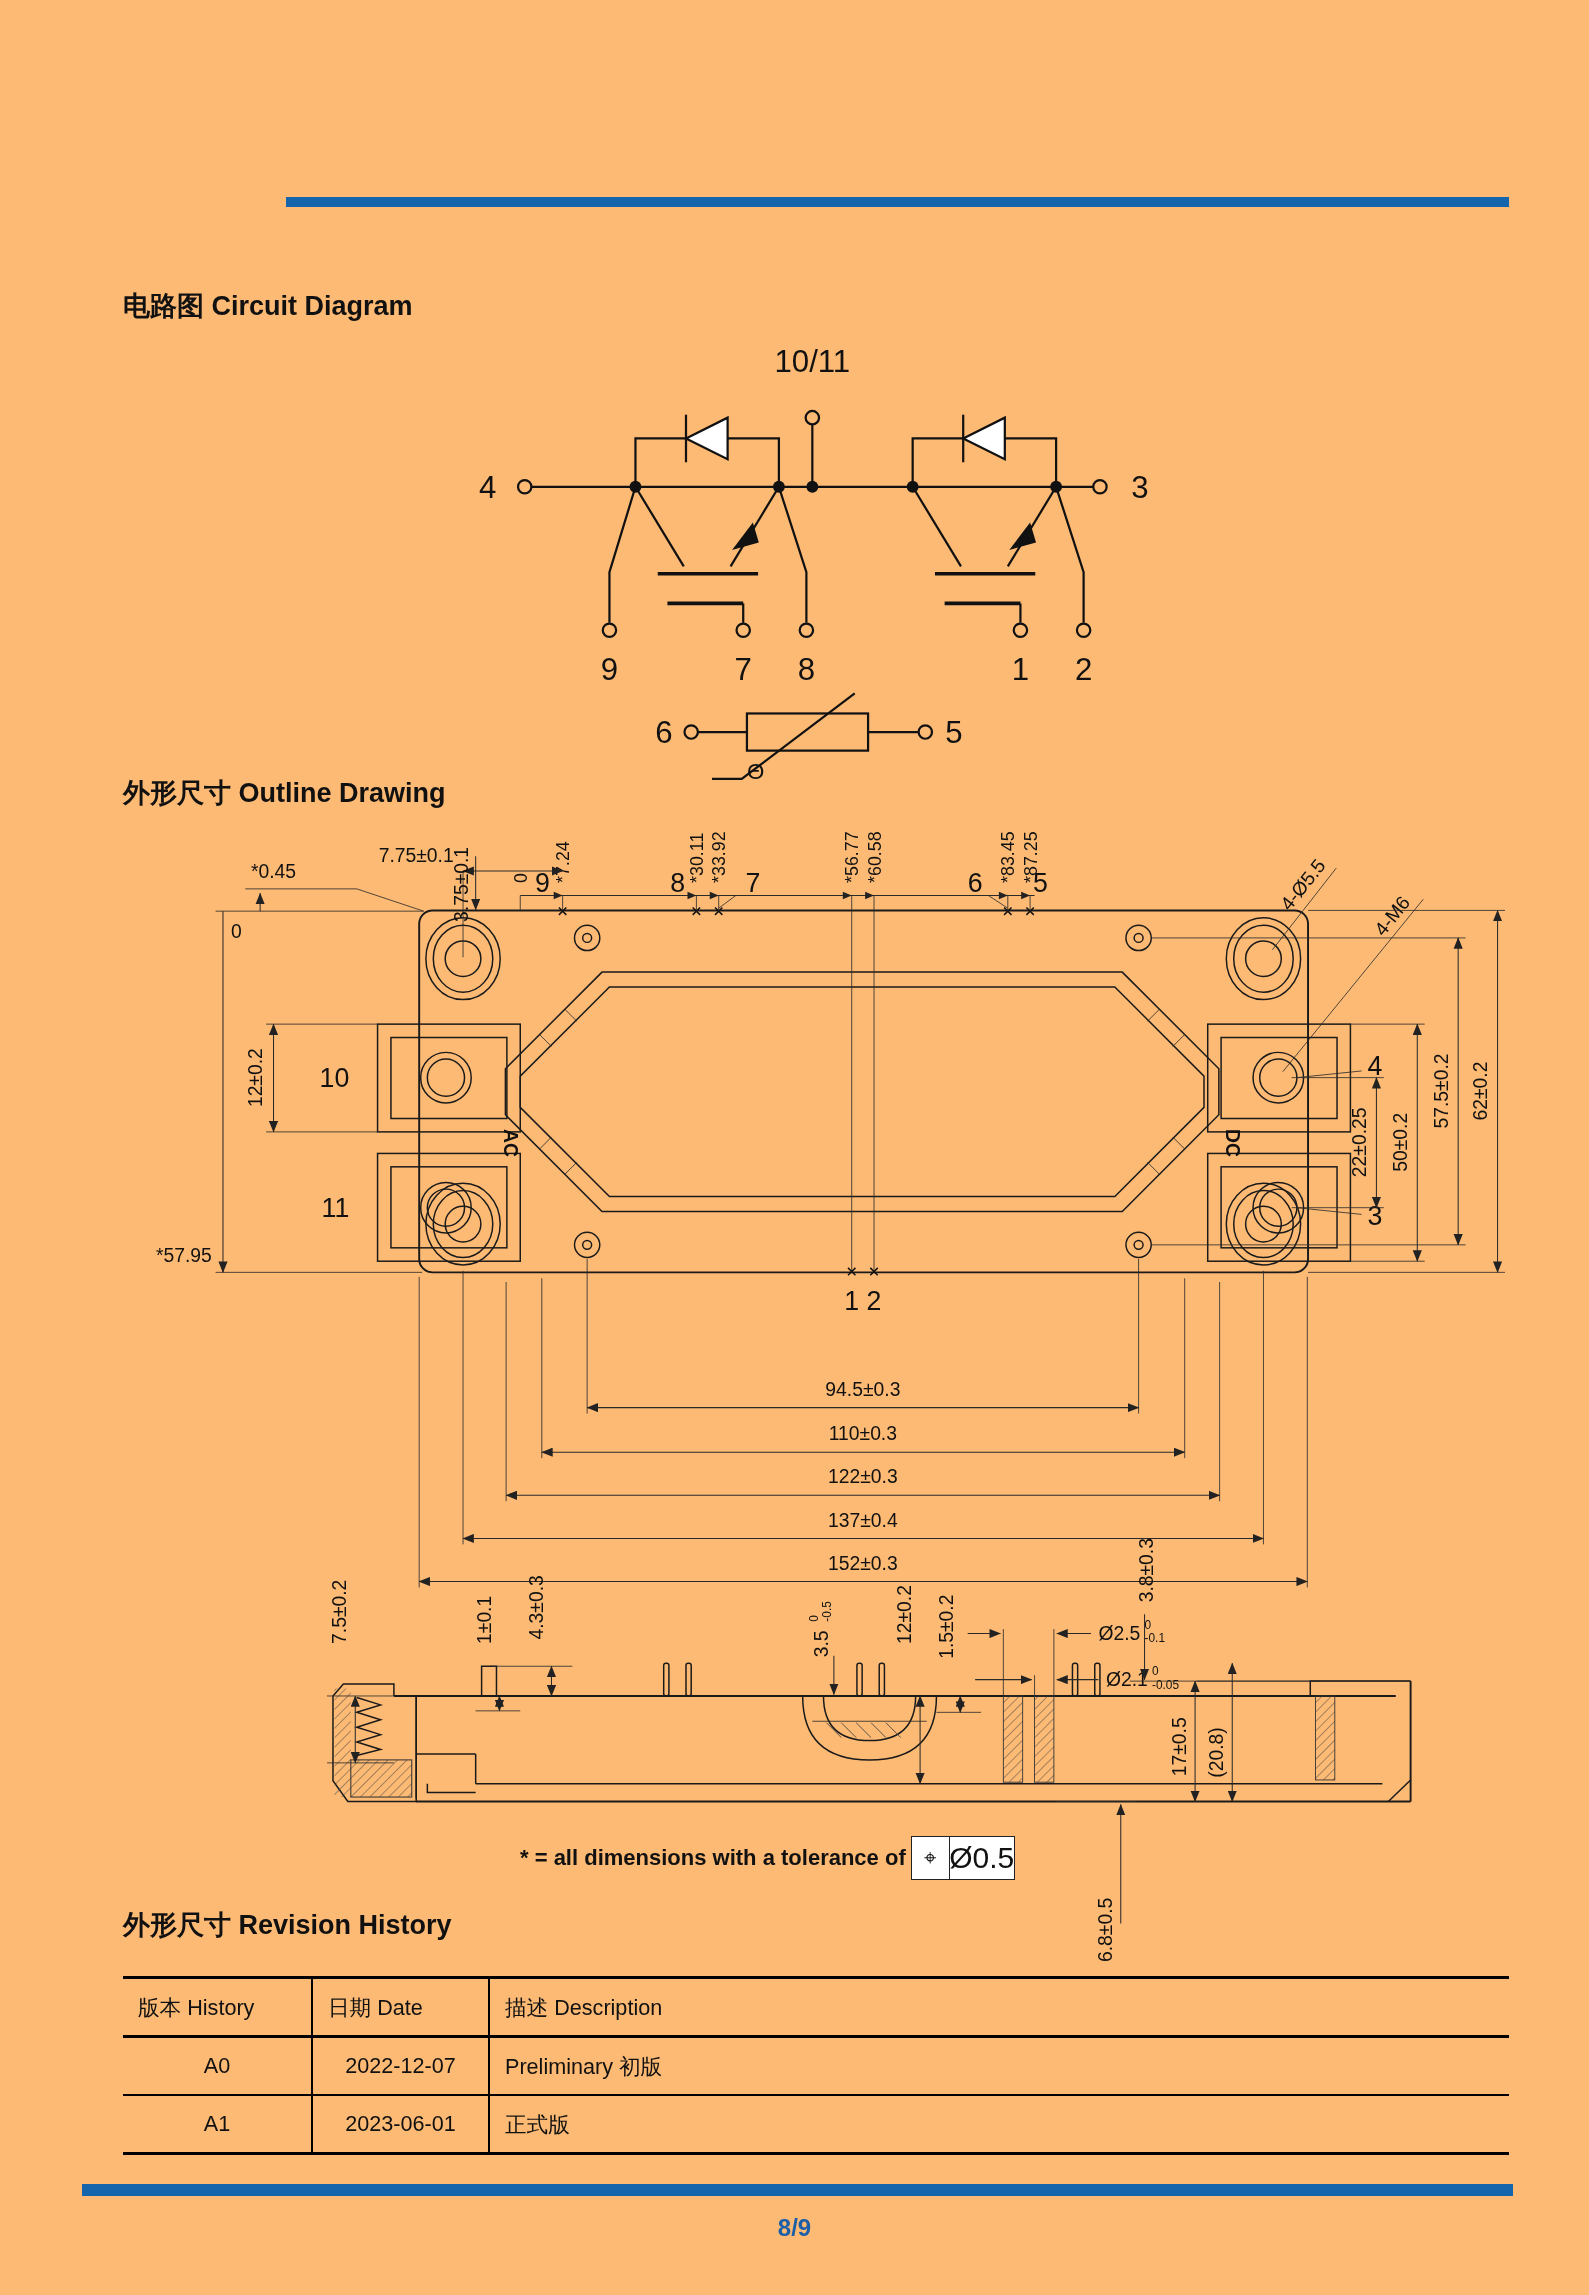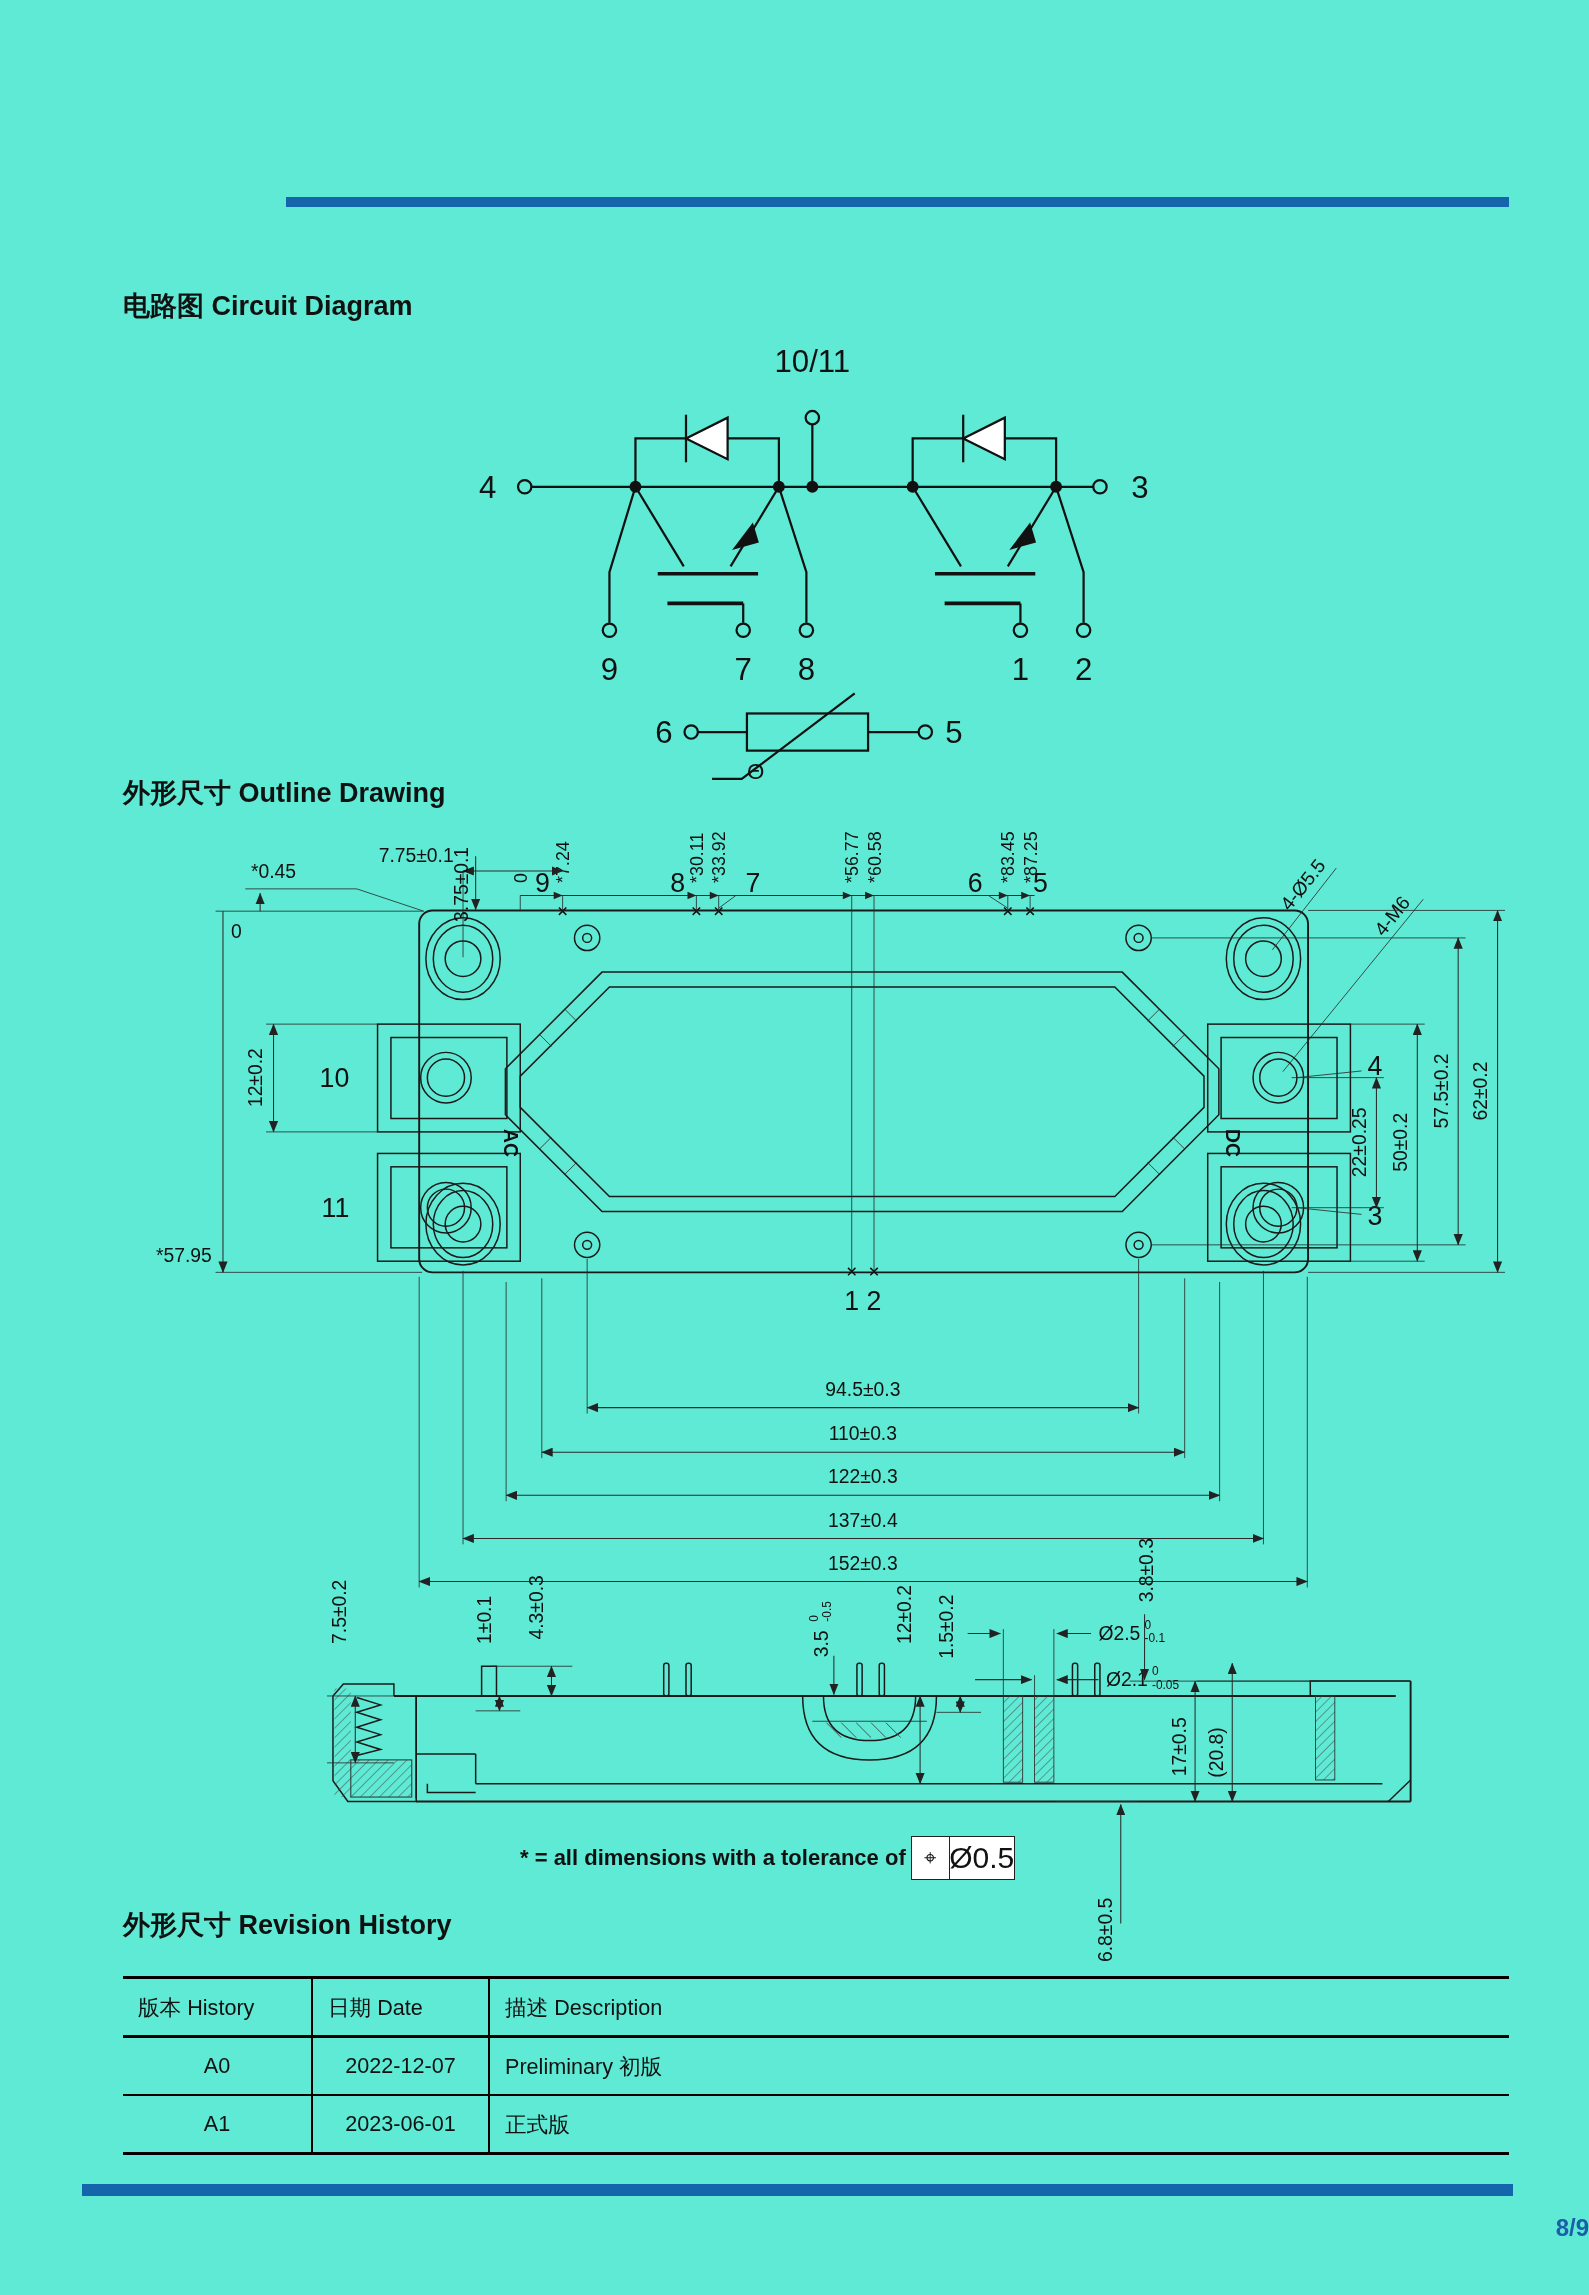--- a/index.html
+++ b/index.html
@@ -1,16 +1,16 @@
 <!DOCTYPE html>
 <html style="font-size:12px"><head>
 <meta charset="utf-8">
 <style>
   html,body{margin:0;padding:0;background:#888;}
-  #page{position:relative;width:1589px;height:2295px;background:#5eead4;
+  #page{position:relative;width:1589px;height:2295px;background:#fdba74;
         font-family:"Liberation Sans",sans-serif;color:#111;overflow:hidden;}
   .bar{position:absolute;background:#1565ad;}
   h2.sec{position:absolute;margin:0;font-size:27px;font-weight:bold;color:#111;
          font-family:"Liberation Sans",sans-serif;white-space:nowrap;}
   svg text{font-family:"Liberation Sans",sans-serif;fill:#111;}
   .pinL{font-size:42px;}
   .dim{font-size:26px;}
   .dimS{font-size:24px;}
   .tol{font-size:16px;}
   .bigN{font-size:36px;}
@@ -32,21 +32,21 @@
   #revtable{position:absolute;left:123px;top:1976px;width:1386px;
             border-top:3.7px solid #000;border-bottom:3.7px solid #000;}
   .trow{display:flex;align-items:stretch;}
   .trow.hdr{border-bottom:3px solid #000;}
   .trow.r1{border-bottom:2.2px solid #000;}
   .cell{font-size:21.6px;display:flex;align-items:center;box-sizing:border-box;padding:0 15px;height:56px;}
   .cv{width:190px;border-right:2.2px solid #000;justify-content:center;}
   .cd{width:177px;border-right:2.2px solid #000;justify-content:center;}
   .cx{flex:1;justify-content:flex-start;}
   .hdr .cv,.hdr .cd{justify-content:flex-start;}
-  #pagenum{position:absolute;left:0;top:2214px;width:100%;text-align:right;
+  #pagenum{position:absolute;left:0;top:2214px;width:100%;text-align:center;
            font-size:24px;font-weight:bold;color:#1a5fa8;}
 </style>
 </head>
 <body>
 
 <div id="page">
 
   <div class="bar" style="left:286px;top:197px;width:1223px;height:10.4px;"></div>
 
   <h2 class="sec" style="left:123px;top:288px;">电路图 Circuit Diagram</h2>

